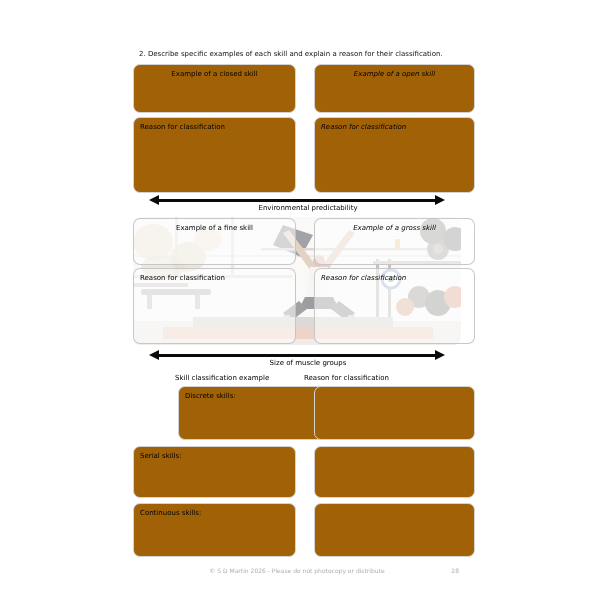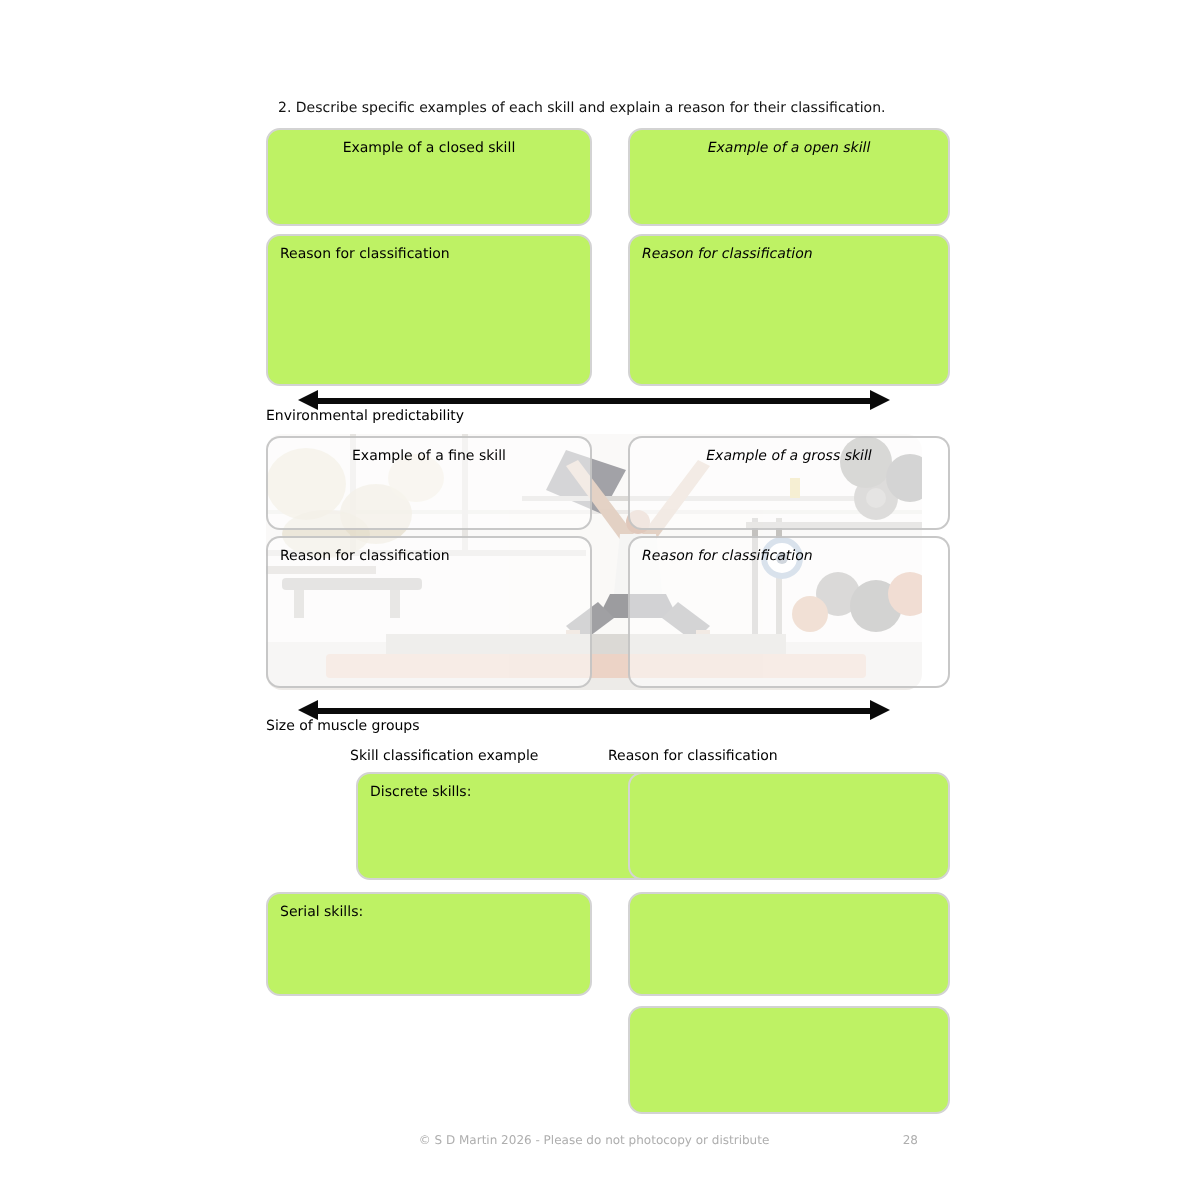--- a/index.html
+++ b/index.html
@@ -3,33 +3,33 @@
 <meta charset="utf-8">
 <style>
   * { margin:0; padding:0; box-sizing:border-box; }
   html,body { background:#ffffff; }
   body { font-family:"DejaVu Sans","Liberation Sans",sans-serif; color:#000; }
   .page { position:relative; width:490px; height:600px; background:#ffffff; overflow:hidden; }
   .content { position:absolute; left:133px; top:0; width:328px; height:600px; }
 
   .instruction { position:absolute; left:6px; top:50px; font-size:7px; color:#111; white-space:nowrap; }
 
-  .box { position:absolute; background:#bef264; border:1px solid #d3d3d3; border-radius:7px; }
+  .box { position:absolute; background:#a16207; border:1px solid #d3d3d3; border-radius:7px; }
   .box.glass { background:rgba(255,255,255,0.55); border-color:rgba(190,190,190,0.85); }
   .col-left  { left:0;  width:163px; }
   .col-right { left:181px; width:161px;font-style:italic; }
   .box-title { display:block; text-align:center; padding-top:5px; font-size:7px; color:#000; }
   .box-label { position:absolute; top:5px; left:6px; font-size:7px; color:#000; }
 
   .dbl-arrow { position:absolute; left:25px; width:278px; height:2.5px; background:#0a0a0a; }
   .dbl-arrow::before, .dbl-arrow::after { content:''; position:absolute; top:50%; transform:translateY(-50%);
       border-top:5px solid transparent; border-bottom:5px solid transparent; }
   .dbl-arrow::before { left:-9px;  border-right:10px solid #0a0a0a; }
   .dbl-arrow::after  { right:-9px; border-left:10px solid #0a0a0a; }
-  .axis-label { position:absolute; left:0; width:328px; font-size:7px; color:#000; }
+  .axis-label { position:absolute; left:11px; width:328px; text-align:center; font-size:7px; color:#000; }
 
   .photo-wrap { position:absolute; left:0; top:217px; width:328px; height:128px; border-radius:8px; overflow:hidden; }
   .photo-wrap svg { display:block; opacity:0.5; }
 
   .tbl-header { position:absolute; font-size:7px; color:#000; }
 
   .footer-copy { position:absolute; left:0; top:567px; width:328px; text-align:center; font-size:6px; color:#aeaeae; }
   .footer-page { position:absolute; right:2px; top:567px; font-size:6px; color:#aeaeae; }
 </style>
 </head>
@@ -126,19 +126,22 @@
     <div class="box col-left" style="top:386px; height:54px;margin-left:45px;">
       <span class="box-label">Discrete skills:</span>
     </div>
     <div class="box col-right" style="top:386px; height:54px;"></div>
 
     <div class="box col-left" style="top:446px; height:52px;">
       <span class="box-label">Serial skills:</span>
     </div>
     <div class="box col-right" style="top:446px; height:52px;"></div>
 
+    <div class="box col-left" style="top:503px; height:54px;">
+      <span class="box-label">Continuous skills:</span>
+    </div>
     <div class="box col-right" style="top:503px; height:54px;"></div>
 
     <div class="footer-copy">© S D Martin 2026 - Please do not photocopy or distribute</div>
     <div class="footer-page">28</div>
 
   </div>
 </div>
 
 </body></html>

